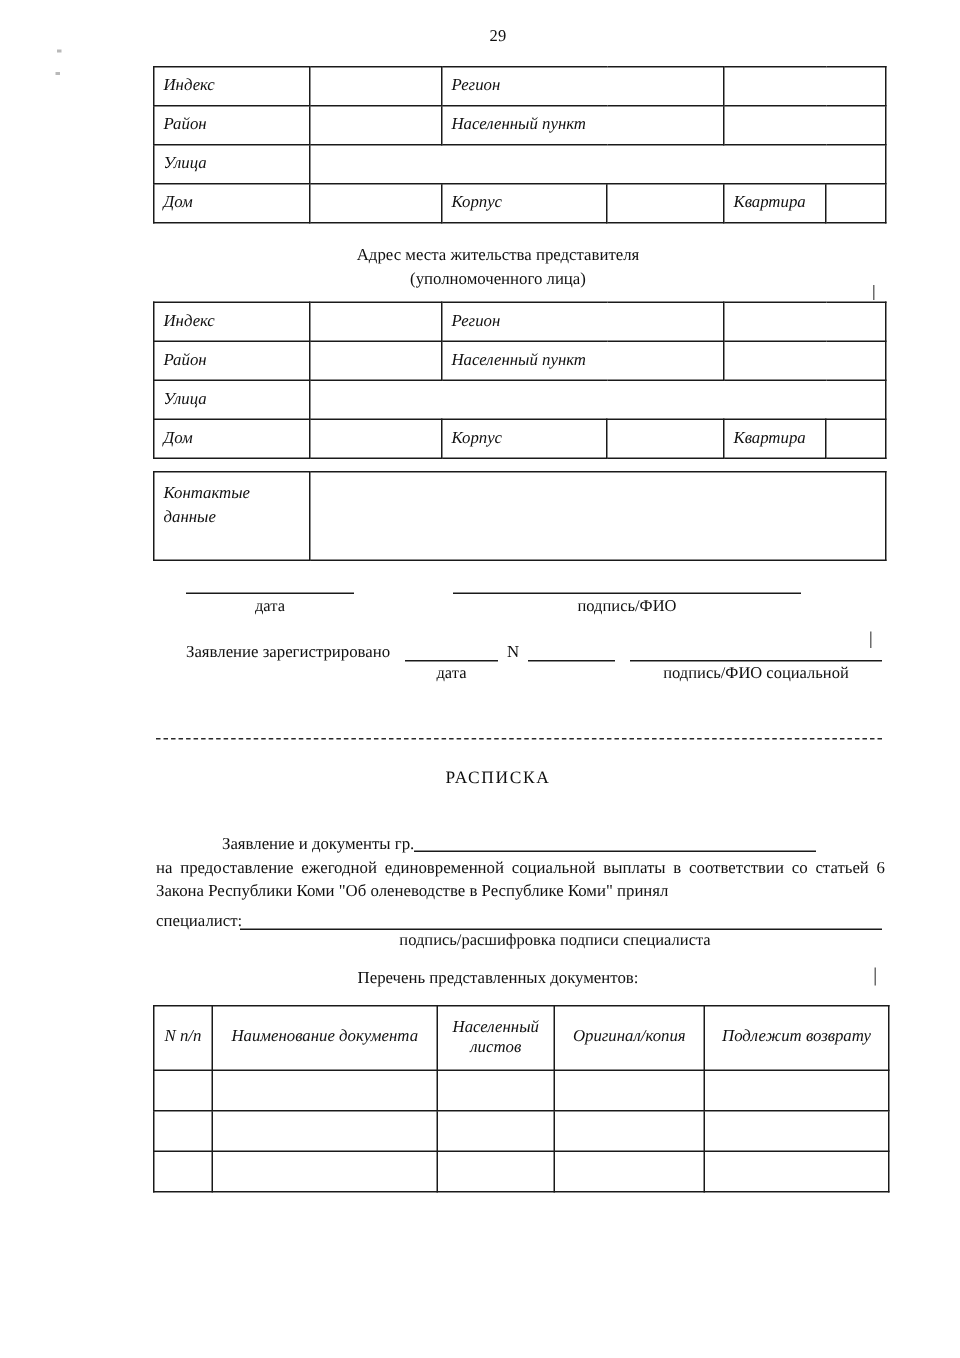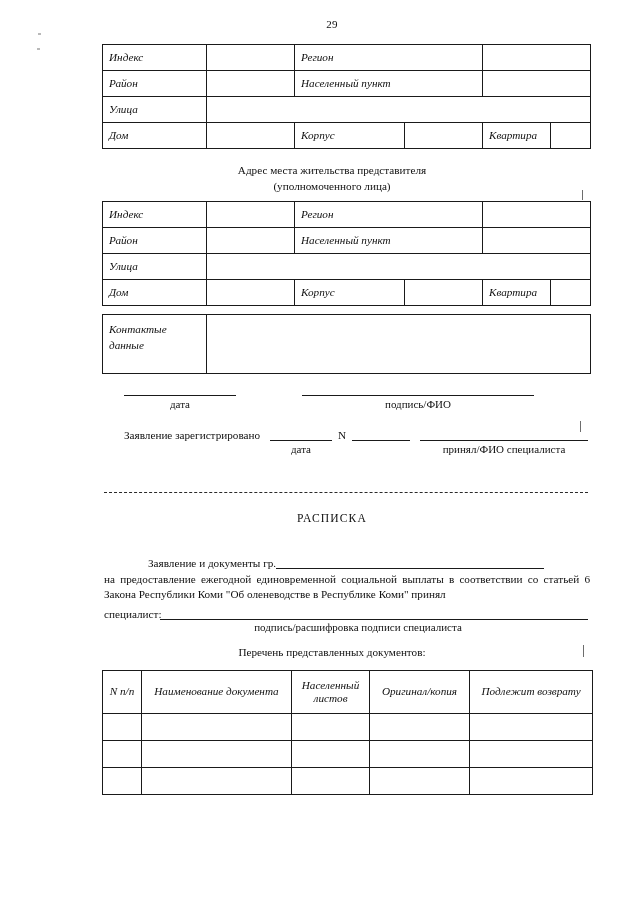--- a/index.html
+++ b/index.html
@@ -266,35 +266,35 @@
   <div class="tick-v" style="left:568px; top:421px; height:11px;"></div>
 
   <div class="inline-text" style="left:112px; top:429px;">Заявление зарегистрировано</div>
   <div class="rule" style="left:258px; top:440px; width:62px;"></div>
   <div class="rule-caption" style="left:258px; top:443px; width:62px;">дата</div>
 
   <div class="inline-text" style="left:326px; top:429px;">N</div>
   <div class="rule" style="left:340px; top:440px; width:58px;"></div>
 
   <div class="rule" style="left:408px; top:440px; width:168px;"></div>
-  <div class="rule-caption" style="left:370px; top:443px; width:244px;">принял/ФИО специалиста</div>
+  <div class="rule-caption" style="left:370px; top:443px; width:244px;">подпись/ФИО социальной</div>
 
   <div class="dashed-sep"></div>
 
   <div class="receipt-title">РАСПИСКА</div>
 
   <div class="body-para">
     <span class="lead-indent"></span><span>Заявление и документы гр.</span><span class="fill" style="width:268px;"></span><br>
     <span>на предоставление ежегодной единовременной социальной выплаты в соответствии со</span>
     <span>статьей 6 Закона Республики Коми "Об оленеводстве в Республике Коми" принял</span>
   </div>
 
   <div class="inline-text" style="left:92px; top:608px;">специалист:</div>
   <div class="rule" style="left:148px; top:619px; width:428px;"></div>
-  <div class="rule-caption" style="left:132px; top:621px; width:428px;">подпись/расшифровка подписи специалиста</div>
+  <div class="rule-caption" style="left:144px; top:621px; width:428px;">подпись/расшифровка подписи специалиста</div>
 
   <div class="caption-center" style="top:645px;">Перечень представленных документов:</div>
 
   <div class="tick-v" style="left:571px; top:645px; height:12px;"></div>
 
   <table class="doc" id="docs-table">
     <colgroup>
       <col style="width:39px">
         <col style="width:150px">
       <col style="width:78px">

